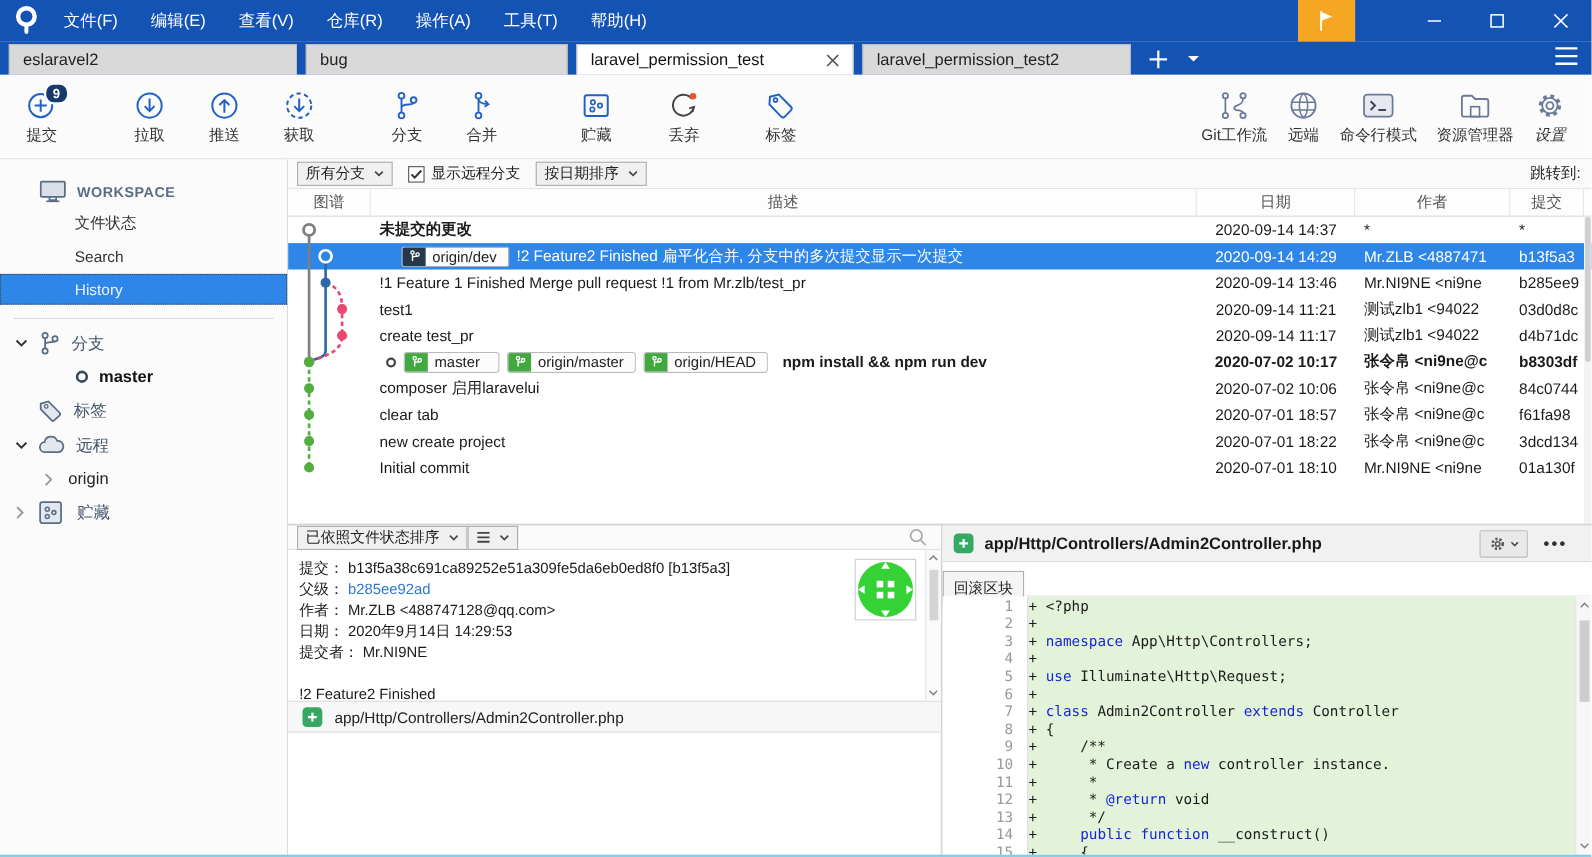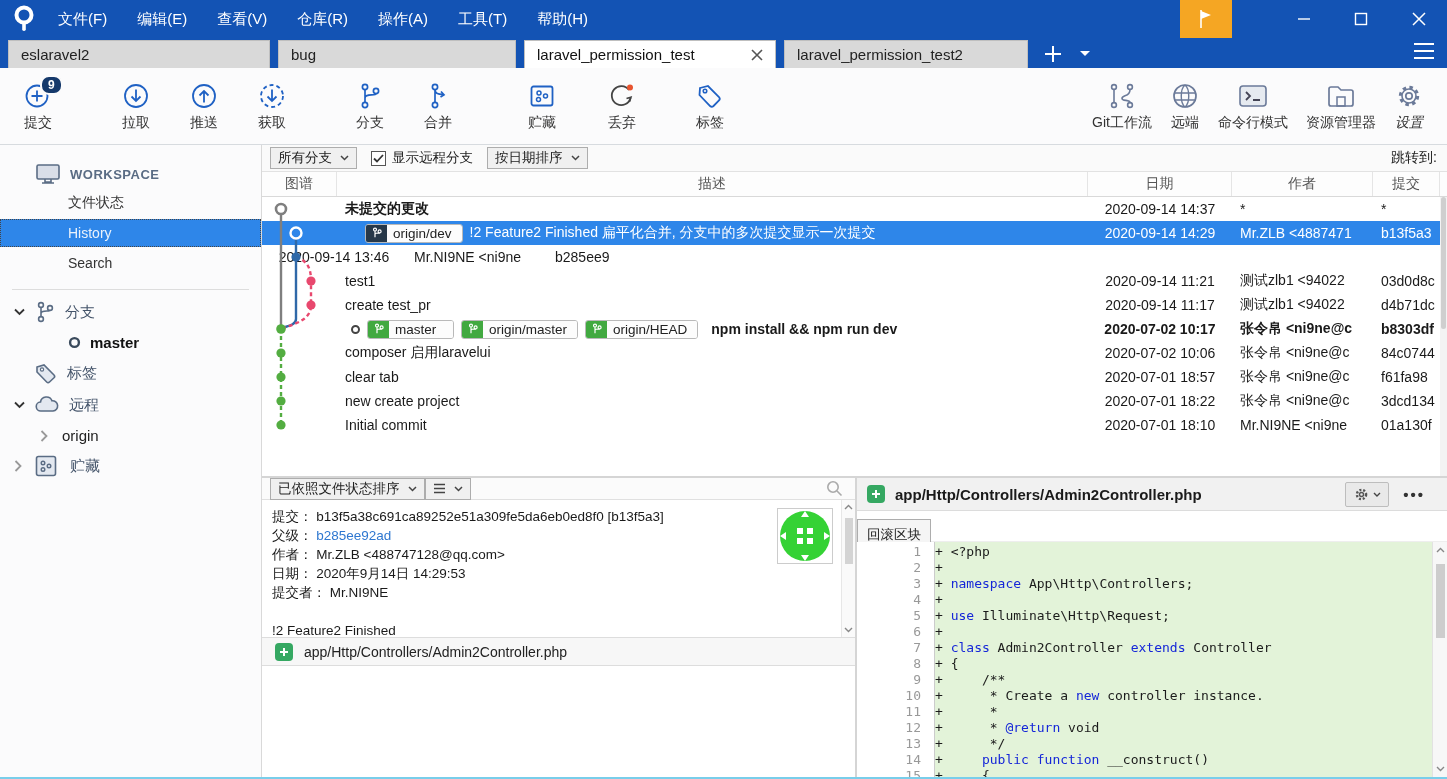--- a/index.html
+++ b/index.html
@@ -296,22 +296,22 @@
 
 <div class="abs" id="sidebar">
   <div class="sb-head">
     <svg width="24" height="20" viewBox="0 0 24 20">
         <rect x="1" y="1" width="22" height="14" rx="1.5" fill="#D9DEE8" stroke="#5A6C84" stroke-width="1.6"></rect>
         <path d="M9 15 v3 h6 v-3 M6 19 h12" stroke="#5A6C84" stroke-width="1.6" fill="none"></path>
       </svg>
     <span>WORKSPACE</span>
   </div>
   <div class="sb-item">文件状态</div>
+  <div class="sb-item">Search</div>
   <div class="sb-item selected">History</div>
-  <div class="sb-item">Search</div>
   <hr class="sb-hr">
   <div class="sb-sec">
     <svg width="11" height="8" viewBox="0 0 11 8">
         <path d="M1 1.5 L5.5 6 L10 1.5" fill="none" stroke="#333" stroke-width="1.8"></path>
       </svg>
     <svg width="22" height="24" viewBox="0 0 22 24">
         <circle cx="7" cy="5" r="2.4" fill="none" stroke="#5A6C84" stroke-width="1.6"></circle>
         <circle cx="16" cy="8" r="2.4" fill="none" stroke="#5A6C84" stroke-width="1.6"></circle>
         <circle cx="7" cy="19" r="2.4" fill="none" stroke="#5A6C84" stroke-width="1.6"></circle>
         <path d="M7 7.5 v9 M7 13.5 c0 -4 9 -1.5 9 -3.2" fill="none" stroke="#5A6C84" stroke-width="1.6"></path>
@@ -427,20 +427,21 @@
             </span>
           <span class="blabel">origin/dev</span>
         </span>
         <span>!2 Feature2 Finished 扁平化合并, 分支中的多次提交显示一次提交</span>
       </div>
       <div class="c-date">2020-09-14 14:29</div>
       <div class="c-author">Mr.ZLB &lt;4887471</div>
       <div class="c-hash">b13f5a3</div>
     </div>
     <div class="hrow">
+      <div class="c-desc">!1 Feature 1 Finished Merge pull request !1 from Mr.zlb/test_pr</div>
       <div class="c-date">2020-09-14 13:46</div>
       <div class="c-author">Mr.NI9NE &lt;ni9ne</div>
       <div class="c-hash">b285ee9</div>
     </div>
     <div class="hrow">
       <div class="c-desc">test1</div>
       <div class="c-date">2020-09-14 11:21</div>
       <div class="c-author">测试zlb1 &lt;94022</div>
       <div class="c-hash">03d0d8c</div>
     </div>

